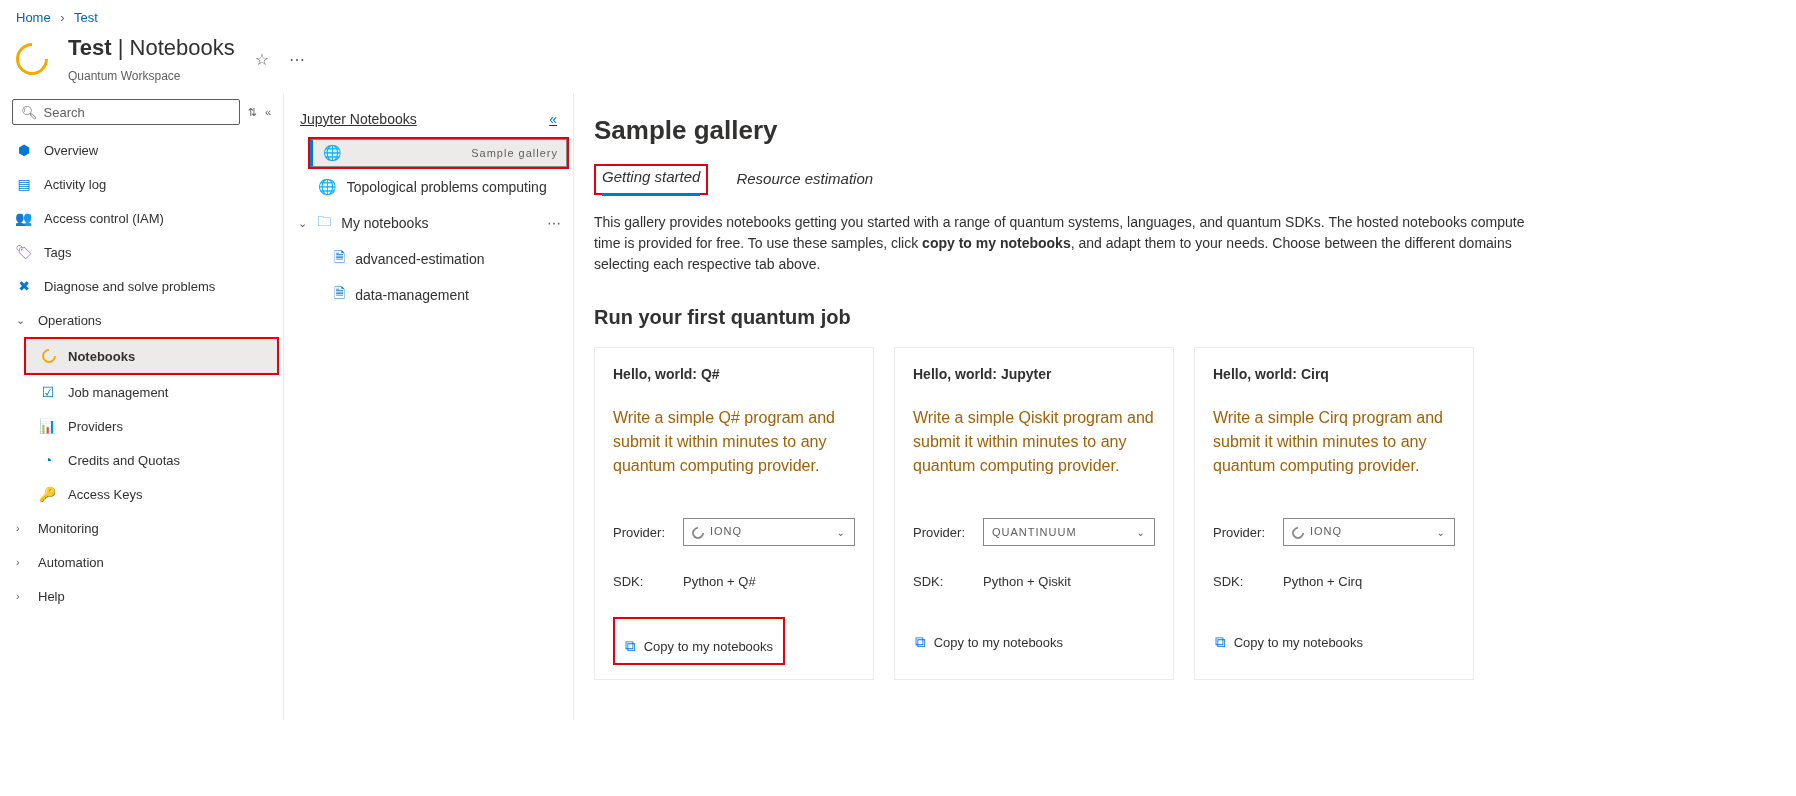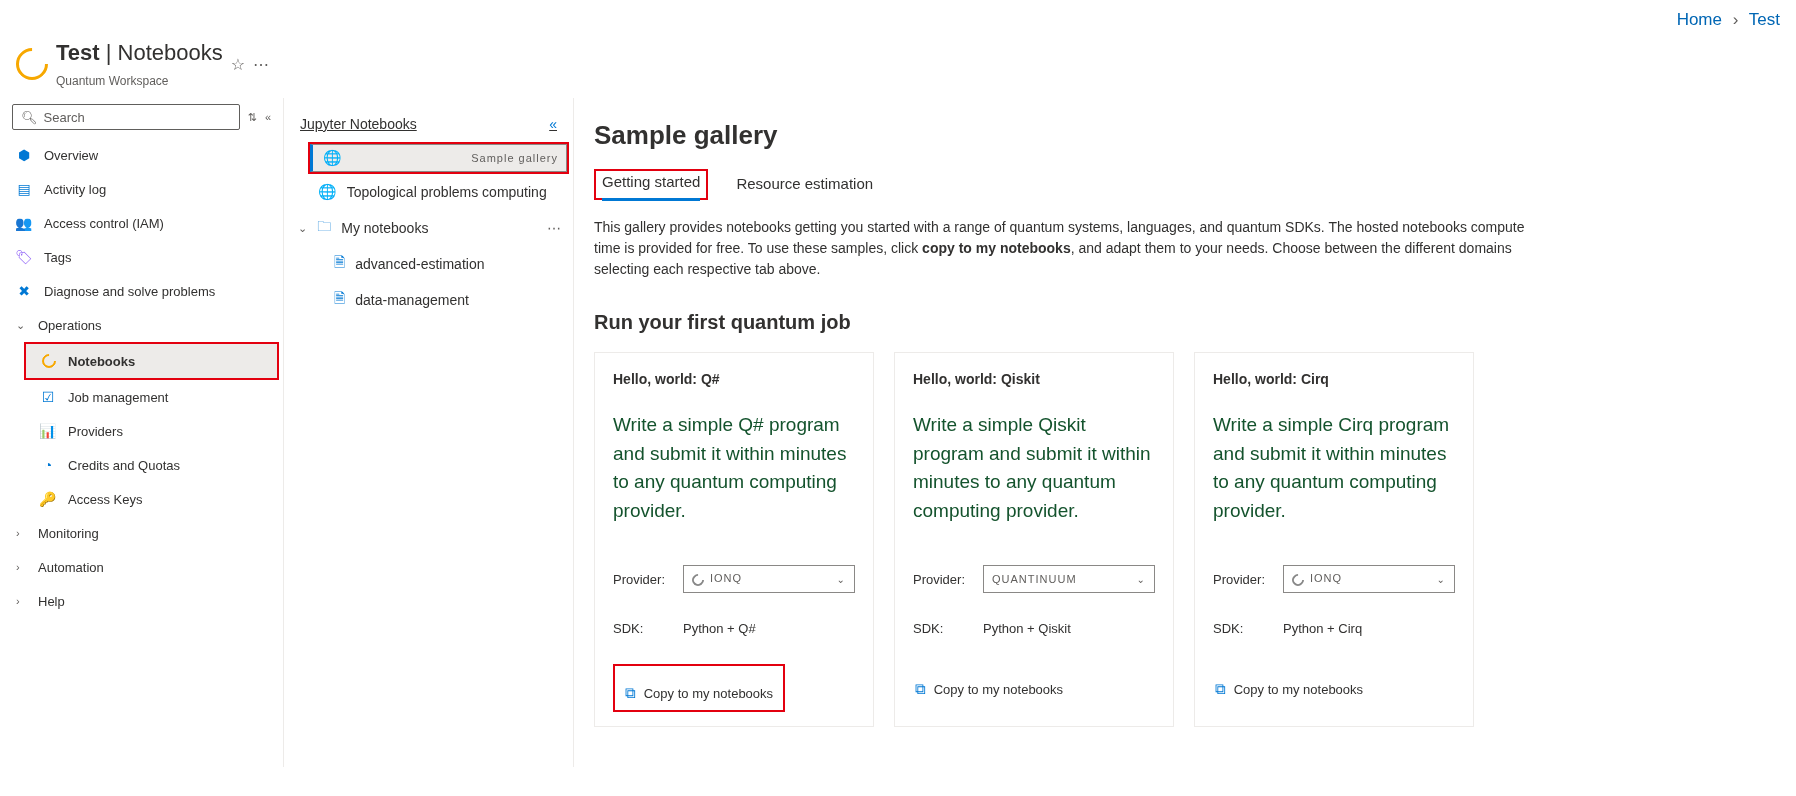--- a/index.html
+++ b/index.html
@@ -1,23 +1,23 @@
 <!DOCTYPE html>
 <html><head>
 <meta charset="utf-8">
 <style>
 * { box-sizing: border-box; margin: 0; padding: 0; }
 body { font-family: "Segoe UI", Arial, sans-serif; font-size: 13px; color: #323130; background: #fff; }
 a { text-decoration: none; }
 
-.breadcrumb { padding: 10px 16px 4px; font-size: 17px; text-align: right; }
+.breadcrumb { padding: 10px 16px 4px; font-size: 13px; }
 .breadcrumb a { color: #0066b4; }
 .breadcrumb .sep { color: #605e5c; margin: 0 6px; }
 
-.header-row { display: flex; align-items: center; padding: 6px 16px 10px; gap: 8px; }
+.header-row { display: flex; align-items: center; padding: 6px 16px 10px; gap: 20px; }
 .ws-icon { width: 32px; height: 32px; border: 3px solid #f7a800; border-top-color: transparent; border-radius: 50%; transform: rotate(45deg); flex-shrink: 0; }
 .title-block .t-main { font-size: 22px; font-weight: 600; }
 .title-block .t-main .thin { font-weight: 400; }
 .title-block .t-sub { font-size: 12px; color: #605e5c; margin-top: 8px; }
 .star, .more { color: #605e5c; font-size: 16px; cursor: pointer; }
 
 .layout { display: flex; }
 
 
 .sidebar { width: 284px; border-right: 1px solid #edebe9; padding-top: 6px; }
@@ -51,30 +51,30 @@
 .tree-item.group .lhs { display:flex; align-items:center; gap:10px; }
 .tree-item.group .chev { font-size: 11px; color: #605e5c; }
 .tree-file { padding-left: 50px; }
 .tree-file .file-ic { color: #0078d4; }
 .folder-ic { color: #0078d4; }
 
 
 .main { flex: 1; padding: 22px 20px 40px 20px; }
 .main h1 { font-size: 26px; font-weight: 600; margin-bottom: 18px; }
 .tabs { display: flex; gap: 28px; border-bottom: 1px solid transparent; margin-bottom: 16px; }
-.tab { font-size: 15px; padding: 6px 0 8px; cursor: pointer; color: #323130; }
+.tab { font-size: 15px; padding: 6px 0 8px; cursor: pointer; color: #323130; font-style: italic; }
 .tab.active { border-bottom: 3px solid #0078d4; font-weight: 400; }
 .desc { font-size: 14px; line-height: 1.5; max-width: 940px; margin-bottom: 31px; }
 .desc b { font-weight: 600; }
 .main h2 { font-size: 20px; font-weight: 600; margin-bottom: 18px; }
 
 .cards { display: flex; gap: 20px; }
 .card { border: 1px solid #edebe9; width: 280px; padding: 18px 18px 14px; display: flex; flex-direction: column; }
 .card-title { font-size: 14px; font-weight: 600; margin-bottom: 24px; }
-.card-desc { font-size: 19px; line-height: 1.5; color: #14532d; margin-bottom: 40px; }
+.card-desc { font-size: 16px; line-height: 1.5; color: #a16207; margin-bottom: 40px; }
 .card-row { display: flex; align-items: center; font-size: 13px; margin-bottom: 28px; }
 .card-row .lbl { width: 70px; color: #323130; }
 .sel { border: 1px solid #8a8886; height: 28px; flex:1; display:flex; align-items:center; justify-content: space-between; padding: 0 8px; font-size: 11px; letter-spacing: 1px; color: #605e5c; cursor:pointer; }
 .sel .chev { font-size: 10px; color: #605e5c; }
 .sel .prov-ic { width:12px; height:12px; border:2px solid #888; border-top-color:transparent; border-radius:50%; transform:rotate(45deg); display:inline-block; margin-right:6px; vertical-align:middle;}
 .copy-btn { display: flex; align-items: center; gap: 8px; margin-top: 10px; padding: 6px 2px; cursor: pointer; font-size: 13px; color: #323130; }
 .copy-btn .ic { color: #0078d4; font-size: 15px; }
 
 .redbox-inline { border: 2px solid #e3000f; display: inline-block; padding: 2px 6px; }
 </style>
@@ -237,21 +237,21 @@
           </div>
         <div class="red-box" style="align-self:flex-start; padding:2px 8px;">
           <div class="copy-btn">
               <span class="ic">⧉</span>
               <span>Copy to my notebooks</span>
             </div>
         </div>
       </div>
 
       <div class="card">
-        <div class="card-title">Hello, world: Qiskit</div>
+        <div class="card-title">Hello, world: Jupyter</div>
         <div class="card-desc">Write a simple Qiskit program and submit it within minutes to any quantum computing provider.</div>
         <div class="card-row">
             <span class="lbl">Provider:</span>
           <span class="sel">
               <span>QUANTINUUM</span>
               <span class="chev">⌄</span>
             </span>
         </div>
         <div class="card-row">
             <span class="lbl">SDK:</span>

